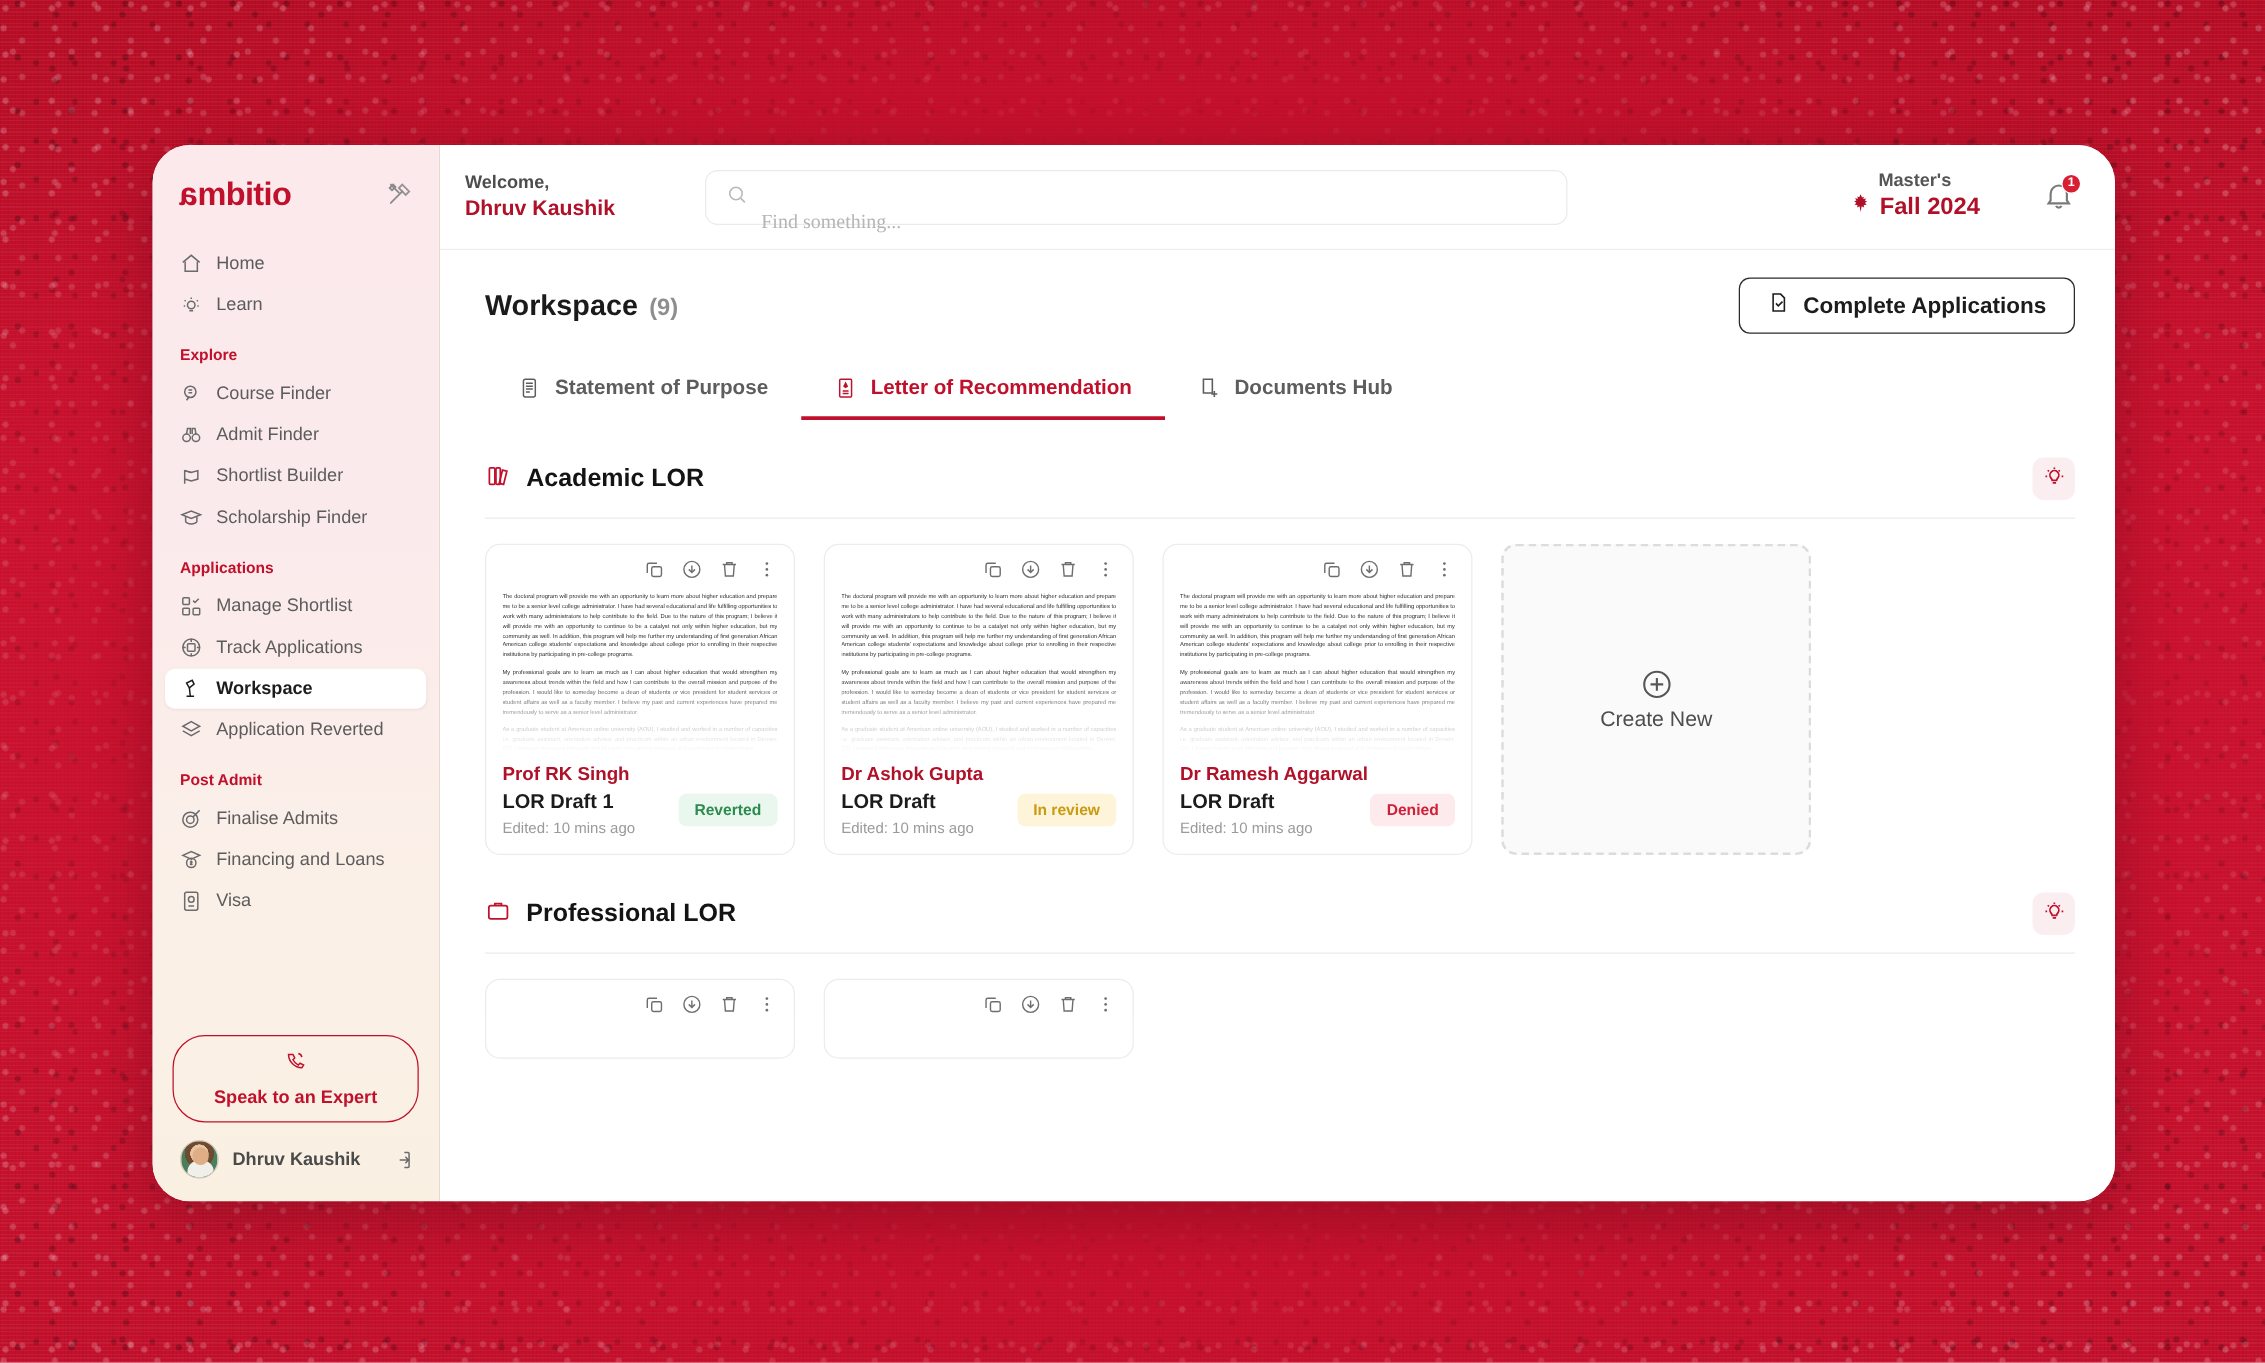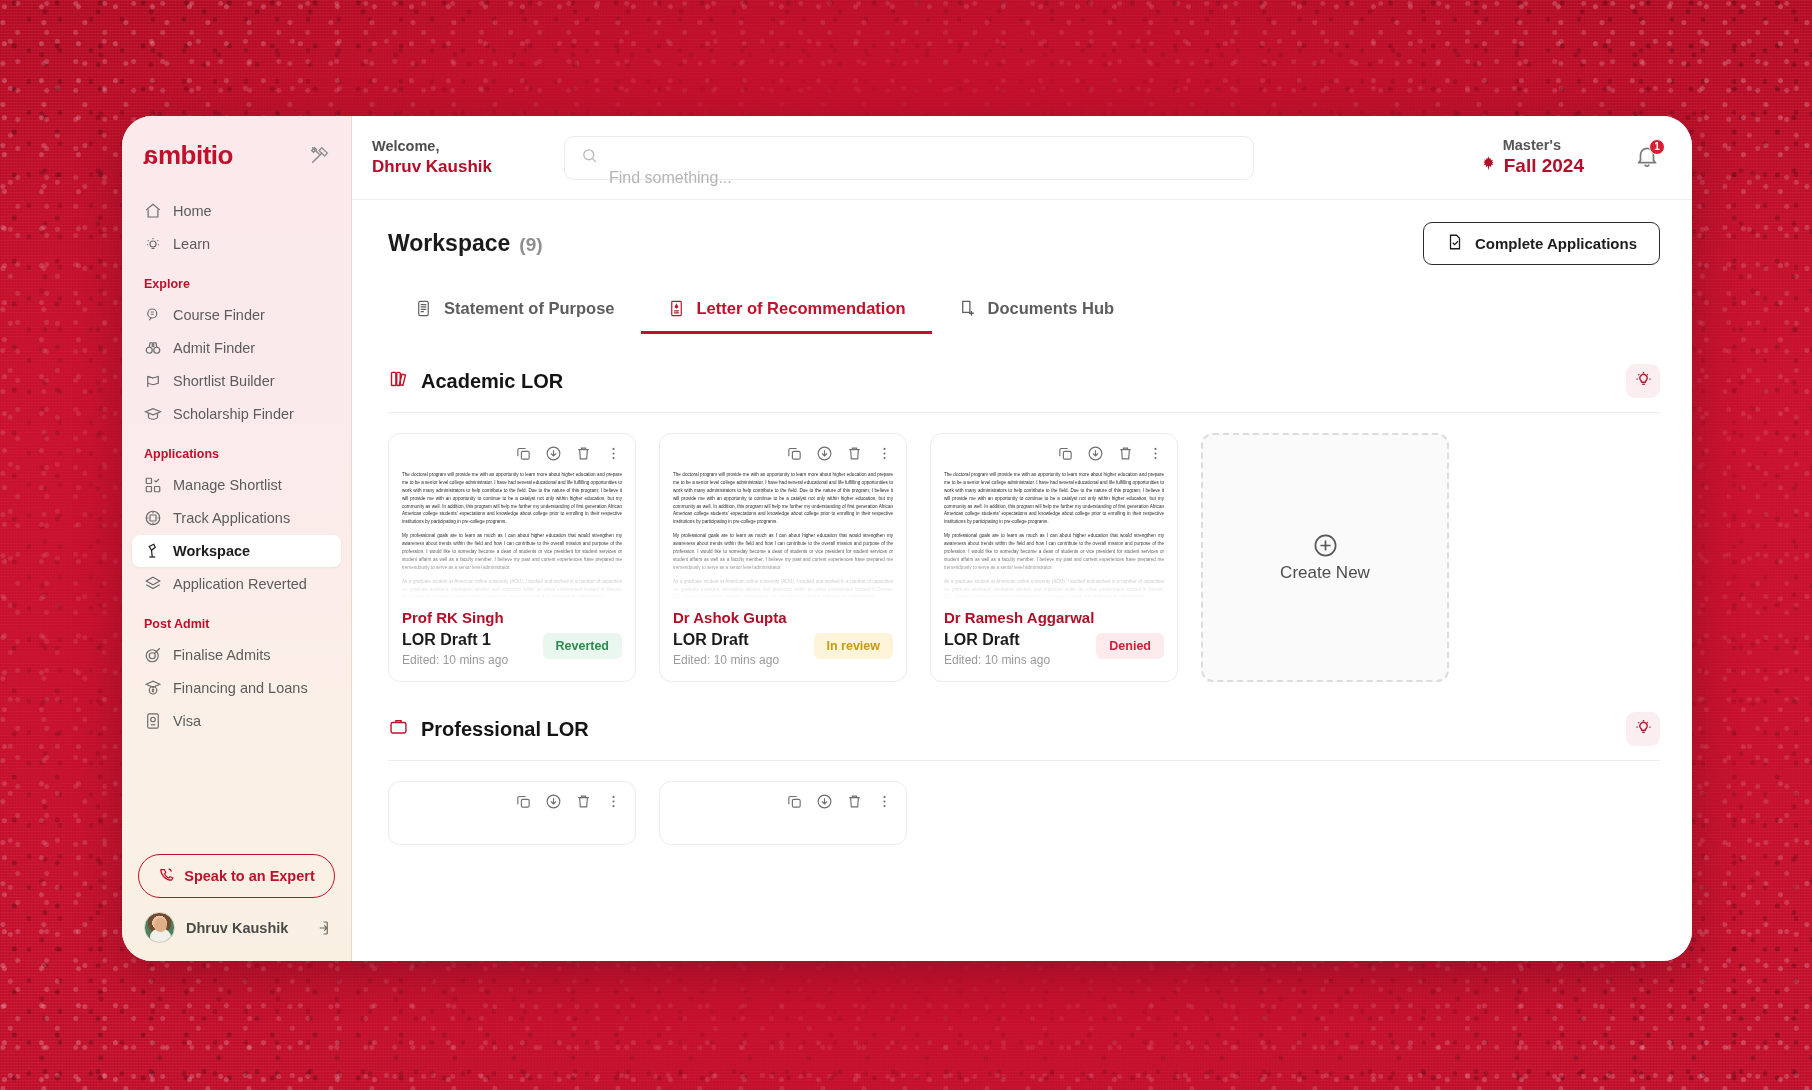--- a/index.html
+++ b/index.html
@@ -105,20 +105,21 @@
   .expert-btn {
     display:flex; align-items:center; justify-content:center; gap:9px;
     border: 1.5px solid #c0102b;
     border-radius: 26px;
     padding: 11px 10px;
     color: #c0102b;
     font-size: 14.5px; font-weight: 700;
     background: transparent;
     cursor: pointer;
     width: 100%;
+    flex-direction: column;
   }
   .profile-row {
     display:flex; align-items:center; gap: 11px;
     padding: 14px 4px 0 6px;
   }
   .avatar {
     width: 31px; height: 31px; border-radius: 50%;
     background: radial-gradient(circle at 50% 34%, #e8c39e 0 30%, #6f4a32 31% 48%, #4a7f5c 49% 100%);
     border: 1px solid #d8c9bd;
     flex: 0 0 31px;
@@ -158,21 +159,21 @@
     border: 1px solid #eaeaea;
     border-radius: 10px;
     height: 44px;
     padding: 0 16px;
     background: #fff;
   }
   .search-box svg { color: #b9b9b9; flex:0 0 17px; }
   .search-input {
     border: none; outline: none;
     font-size: 16px; color: #7e7e7e;
-    font-family: Liberation Sans, sans-serif;
+    font-family: Liberation Serif, serif;
     width: 100%; background: transparent; margin-top: 40px;
   }
   .search-input::placeholder { color: #b5b5b5; }
   .term-block { margin-left: auto; text-align: center; line-height: 1.2; }
   .term-top { font-size: 14.5px; color: #555; font-weight: 600; }
   .term-bottom { font-size: 19px; color: #b01028; font-weight: 700; display:flex; align-items:center; gap:7px; }
   .bell-wrap { position: relative; margin-left: 30px; width: 26px; height: 30px; }
   .bell-badge {
     position: absolute; right: -5px; top: -4px;
     background: #d81e33; color: #fff;
@@ -186,21 +187,21 @@
   .content { flex: 1; padding: 22px 32px 0 36px; overflow: hidden; position: relative; }
 
   .page-head { display:flex; align-items:center; justify-content: space-between; }
   .page-title { font-size: 23px; font-weight: 700; color: #1b1b1b; display:flex; align-items:baseline; gap:9px; }
   .page-count { font-size: 19px; color: #8e8e8e; font-weight: 600; }
   .complete-btn {
     display:flex; align-items:center; gap: 11px;
     border: 1px solid #2b2b2b;
     border-radius: 9px;
     padding: 10px 22px;
-    font-size: 15px; font-weight: 600; color: #1c1c1c;
+    font-size: 18px; font-weight: 600; color: #1c1c1c;
     background: #fff; cursor: pointer;
   }
 
   .tabs { display:flex; gap: 0; margin-top: 24px; border-bottom: 0; }
   .tab {
     display:flex; align-items:center; gap: 11px;
     padding: 10px 26px 13px;
     font-size: 16.5px; font-weight: 600; color: #5d5d5d;
     cursor: pointer;
     border-bottom: 3px solid transparent;

